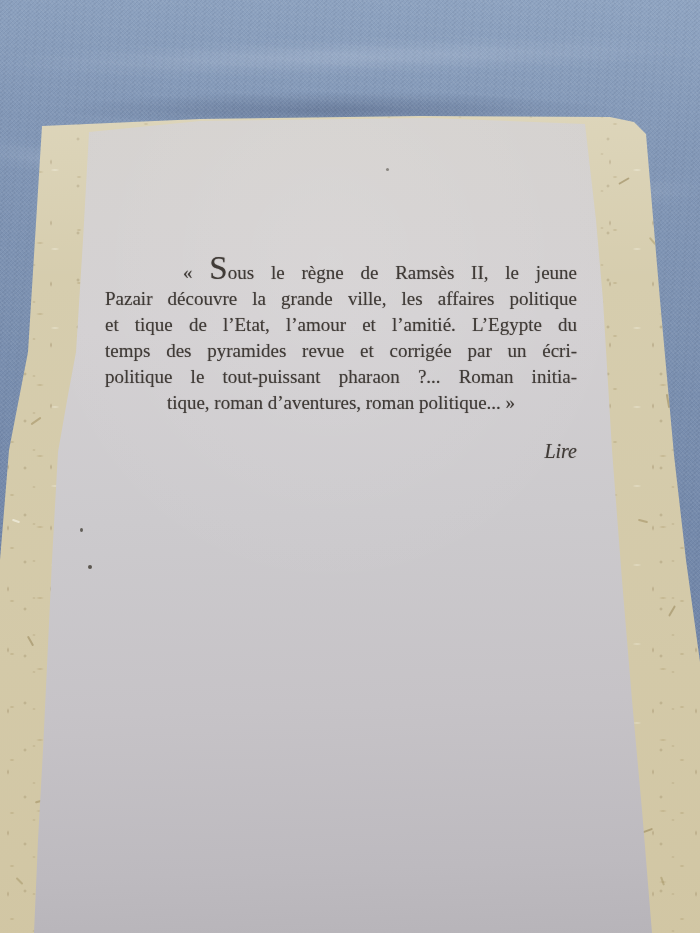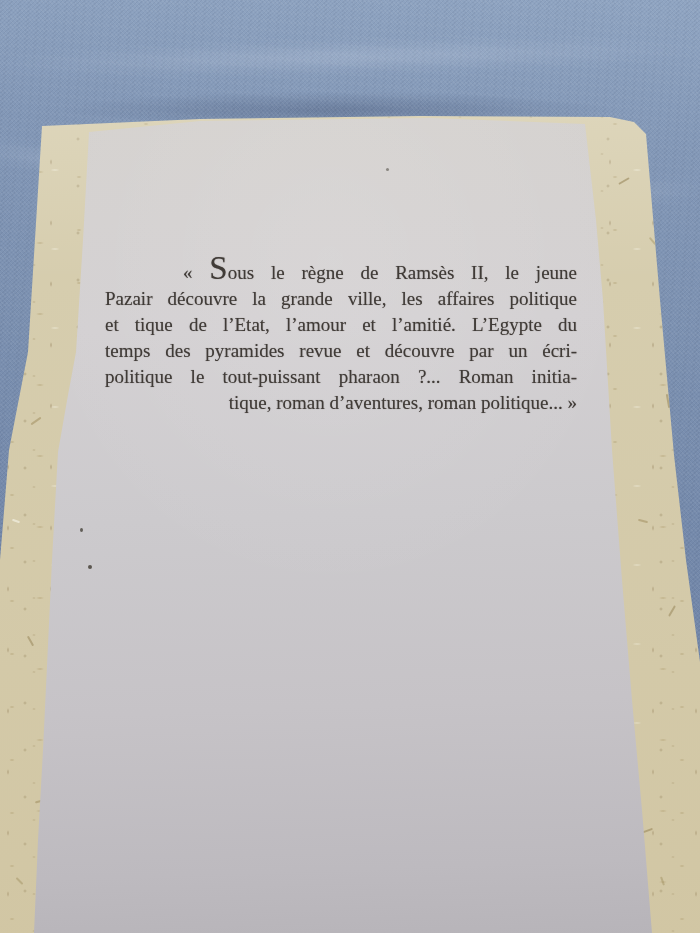--- a/index.html
+++ b/index.html
@@ -71,21 +71,21 @@
   .blurb{
     position:absolute;left:105px;top:260px;width:472px;
     color:#403b37;
     font-size:19px;line-height:26px;
     text-shadow:0 0 1px rgba(64,59,55,.5);
   }
   .line{min-height:26px;}
   .just{text-align:justify;text-align-last:justify;}
   .line-first{padding-left:78px;}
   .lead-cap{font-size:33px;line-height:0;}
-  .last{text-align:right;}
+  .last{text-align:center;}
   .attribution{
     margin-top:22px;text-align:right;
     font-style:italic;font-size:20px;
   }
 </style>
 </head>
 <body>
 
 <div class="photo">
 
@@ -116,18 +116,19 @@
   <div class="jacket">
     <div class="speck" style="left:80px;top:528px;width:3px;height:4px;opacity:.75;"></div>
     <div class="speck" style="left:88px;top:565px;width:4px;height:4px;opacity:.8;"></div>
     <div class="speck" style="left:386px;top:168px;width:3px;height:3px;opacity:.5;"></div>
   </div>
 
   <div class="blurb">
     <div class="line line-first just"><span class="qmark">«</span> <span class="lead-cap">S</span><span>ous le règne de Ramsès II, le jeune</span></div>
     <div class="line just">Pazair découvre la grande ville, les affaires politique</div>
     <div class="line just">et tique de l’Etat, l’amour et l’amitié. L’Egypte du</div>
-    <div class="line just">temps des pyramides revue et découvre par un écri-</div>
+    <div class="line just">temps des pyramides revue et corrigée par un écri-</div>
     <div class="line just">politique le tout-puissant pharaon ?... Roman initia-</div>
     <div class="line last">tique, roman d’aventures, roman politique... »</div>
+    <div class="attribution">Lire</div>
   </div>
 
 </div>
 
 </body></html>

